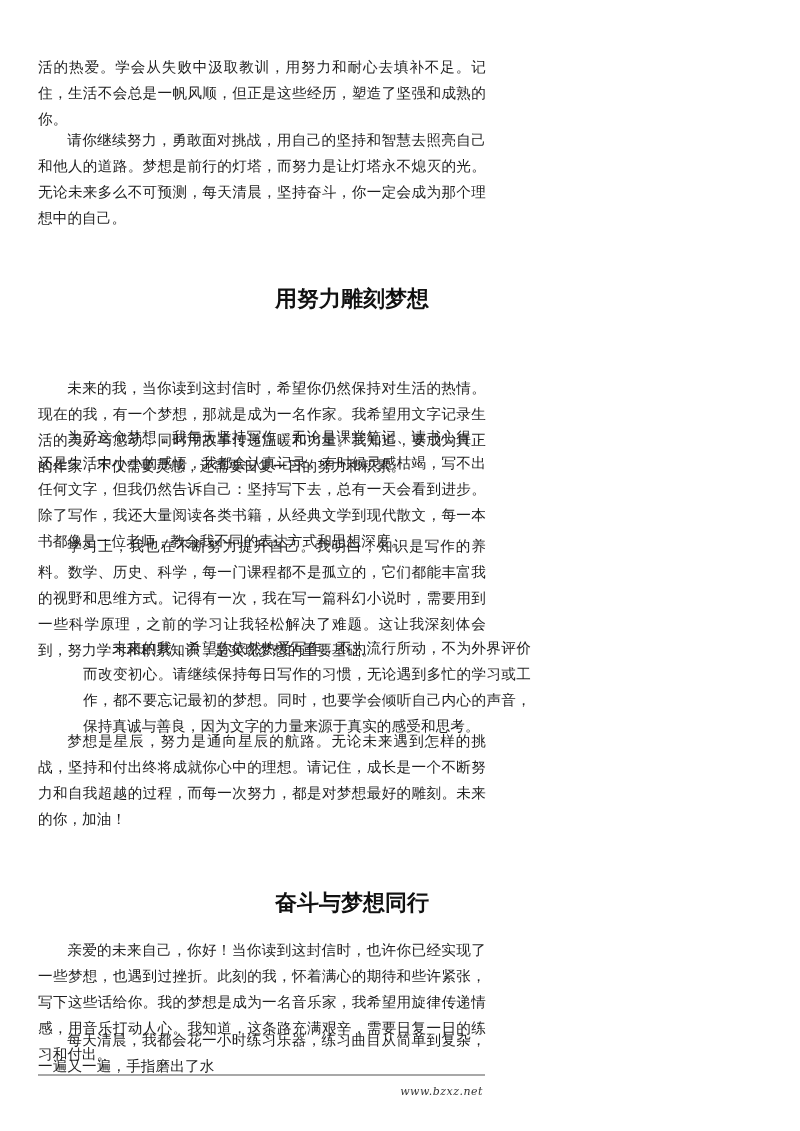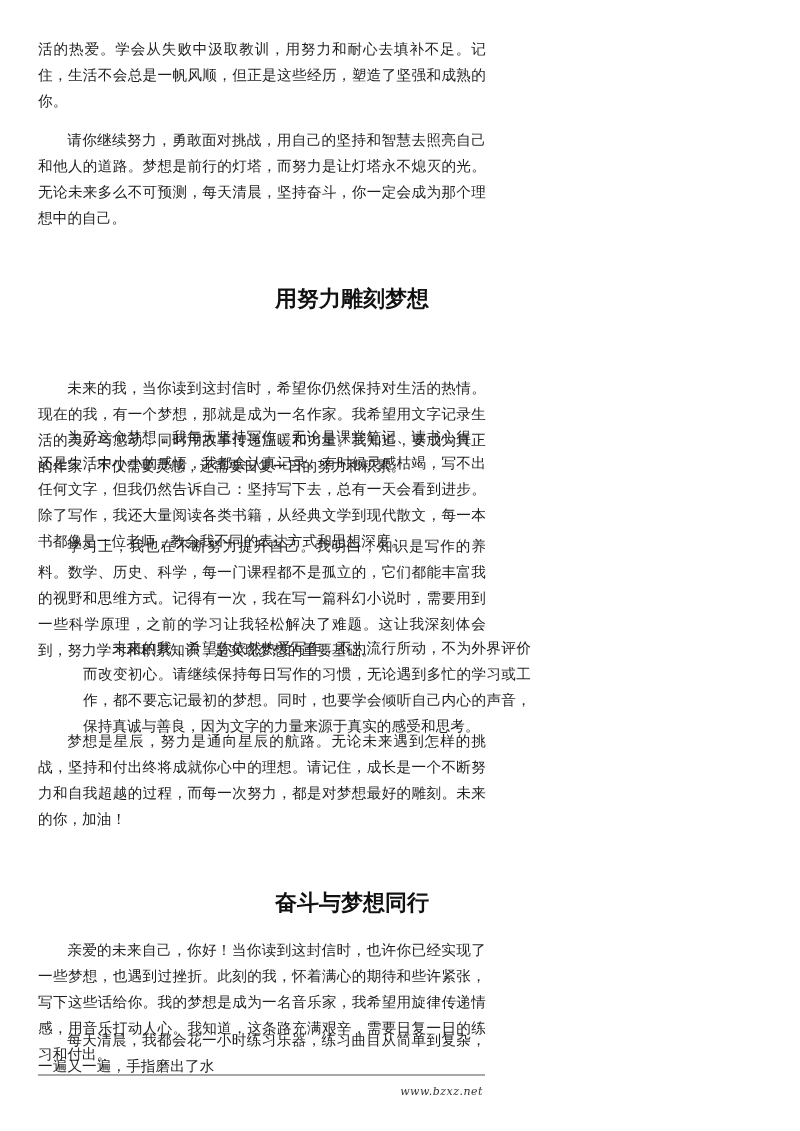--- a/index.html
+++ b/index.html
@@ -79,21 +79,21 @@
     }
   </style>
 </head>
 <body>
 
 <div class="page">
 
 
   <div class="content">
 
-    <p class="para" style="top:36px;">活的热爱。学会从失败中汲取教训，用努力和耐心去填补不足。记住，生活不会总是一帆风顺，但正是这些经历，塑造了坚强和成熟的你。</p>
+    <p class="para" style="top:54px;">活的热爱。学会从失败中汲取教训，用努力和耐心去填补不足。记住，生活不会总是一帆风顺，但正是这些经历，塑造了坚强和成熟的你。</p>
     <p class="para indent" style="top:127px;">请你继续努力，勇敢面对挑战，用自己的坚持和智慧去照亮自己和他人的道路。梦想是前行的灯塔，而努力是让灯塔永不熄灭的光。无论未来多么不可预测，每天清晨，坚持奋斗，你一定会成为那个理想中的自己。</p>
 
     <h2 class="heading" style="top:284px;">用努力雕刻梦想</h2>
     <p class="para indent" style="top:331px;margin-top:44px;">未来的我，当你读到这封信时，希望你仍然保持对生活的热情。现在的我，有一个梦想，那就是成为一名作家。我希望用文字记录生活的美好与感动，同时用故事传递温暖和力量。我知道，要成为真正的作家，不仅需要灵感，还需要日复一日的努力和积累。</p>
     <p class="para indent" style="top:424px;">为了这个梦想，我每天坚持写作。无论是课堂笔记、读书心得，还是生活中小小的感悟，我都会认真记录。有时候灵感枯竭，写不出任何文字，但我仍然告诉自己：坚持写下去，总有一天会看到进步。除了写作，我还大量阅读各类书籍，从经典文学到现代散文，每一本书都像是一位老师，教会我不同的表达方式和思想深度。</p>
     <p class="para indent" style="top:533px;">学习上，我也在不断努力提升自己。我明白，知识是写作的养料。数学、历史、科学，每一门课程都不是孤立的，它们都能丰富我的视野和思维方式。记得有一次，我在写一篇科幻小说时，需要用到一些科学原理，之前的学习让我轻松解决了难题。这让我深刻体会到，努力学习和积累知识，是实现梦想的重要基础。</p>
     <p class="para indent" style="top:635px;margin-left:45px;">未来的我，希望你依然热爱写作，不为流行所动，不为外界评价而改变初心。请继续保持每日写作的习惯，无论遇到多忙的学习或工作，都不要忘记最初的梦想。同时，也要学会倾听自己内心的声音，保持真诚与善良，因为文字的力量来源于真实的感受和思考。</p>
     <p class="para indent" style="top:728px;">梦想是星辰，努力是通向星辰的航路。无论未来遇到怎样的挑战，坚持和付出终将成就你心中的理想。请记住，成长是一个不断努力和自我超越的过程，而每一次努力，都是对梦想最好的雕刻。未来的你，加油！</p>
 
     <h2 class="heading" style="top:888px;">奋斗与梦想同行</h2>

